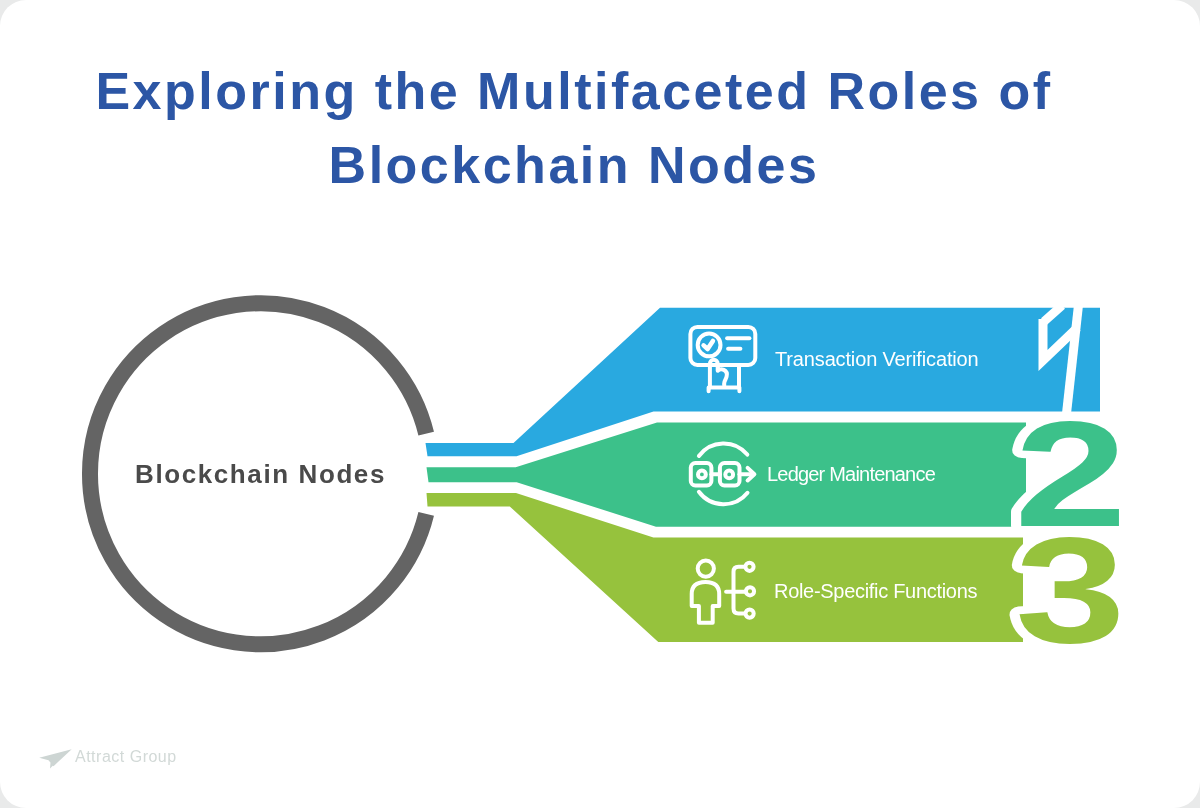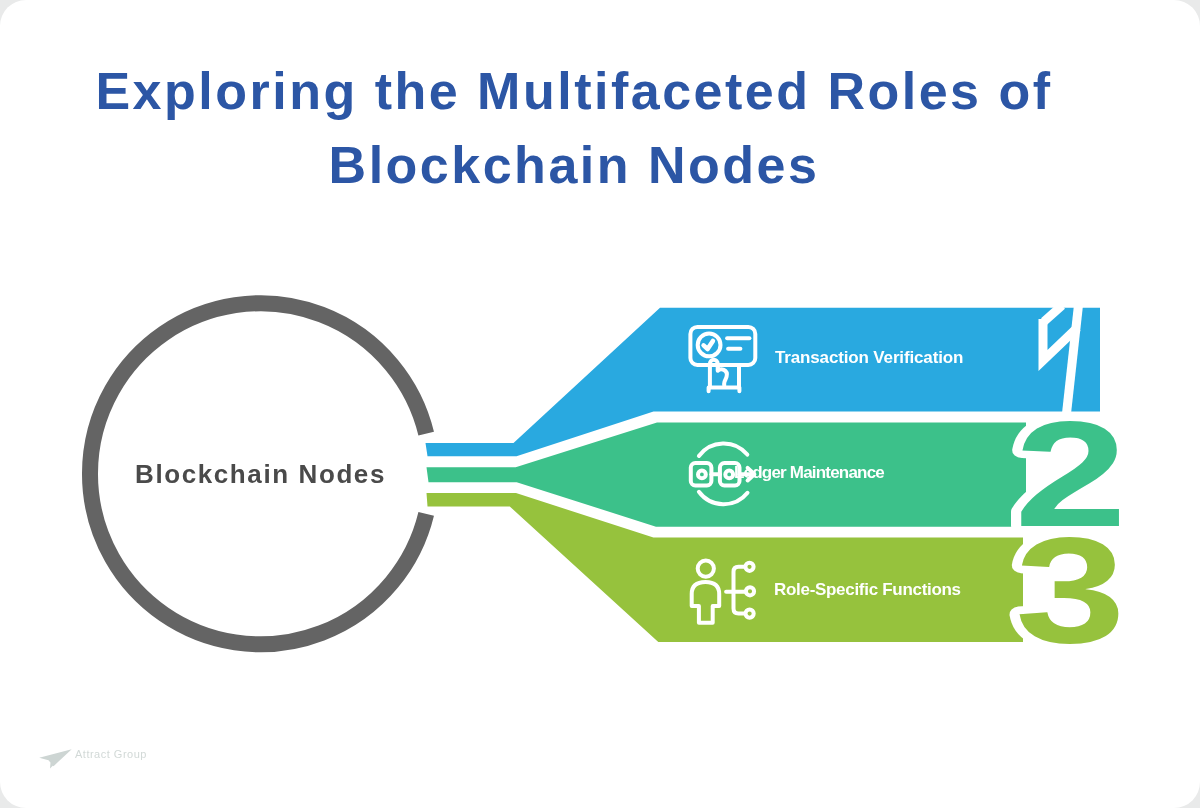--- a/index.html
+++ b/index.html
@@ -2,25 +2,25 @@
 <html><head>
 <meta charset="utf-8">
 <style>
   html,body{margin:0;padding:0;}
   body{width:1200px;height:808px;background:#e9eaea;font-family:"Liberation Sans", sans-serif;overflow:hidden;}
   #card{position:absolute;left:0;top:0;width:1200px;height:808px;background:#ffffff;border-radius:26px;}
   #art{position:absolute;left:0;top:0;}
   .t{position:absolute;white-space:nowrap;}
   #title{left:0;width:1148px;text-align:center;font-weight:bold;font-size:52px;line-height:74px;color:#2c56a5;top:54px;letter-spacing:2.5px;}
   #nodes{left:0;top:459px;width:521px;text-align:center;font-weight:bold;font-size:26px;color:#4a4a4a;letter-spacing:1.6px;}
-  .lbl{font-weight:bold;font-size:17px;color:#ffffff;}
+  .lbl{font-weight:normal;font-size:20px;color:#ffffff;}
   #l1{left:775px;top:348px;letter-spacing:-0.15px;}
-  #l2{left:734px;top:463px;letter-spacing:-0.8px;}
+  #l2{left:767px;top:463px;letter-spacing:-0.8px;}
   #l3{left:774px;top:580px;letter-spacing:-0.3px;text-align:center;}
-  #footer{left:75px;top:748px;font-size:11px;color:#d2d9d7;letter-spacing:0.5px;}
+  #footer{left:75px;top:748px;font-size:16px;color:#d2d9d7;letter-spacing:0.5px;}
 </style>
 </head>
 <body>
 <div id="card"></div>
 <svg id="art" width="1200" height="808" viewBox="0 0 1200 808">
 
   <path id="circ" fill="none" stroke="#646464" stroke-width="16" d="M 426.2 433.7 A 170.5 170.5 0 1 0 426.2 513.9"></path>
 
   <path fill="#29a9e0" d="M425.5,443 L513.5,443 L660,307.8 L1100,307.8 L1100,411.5 L653.5,411.5 L516.5,456.3 L427.5,456.3 Z"></path>
 

